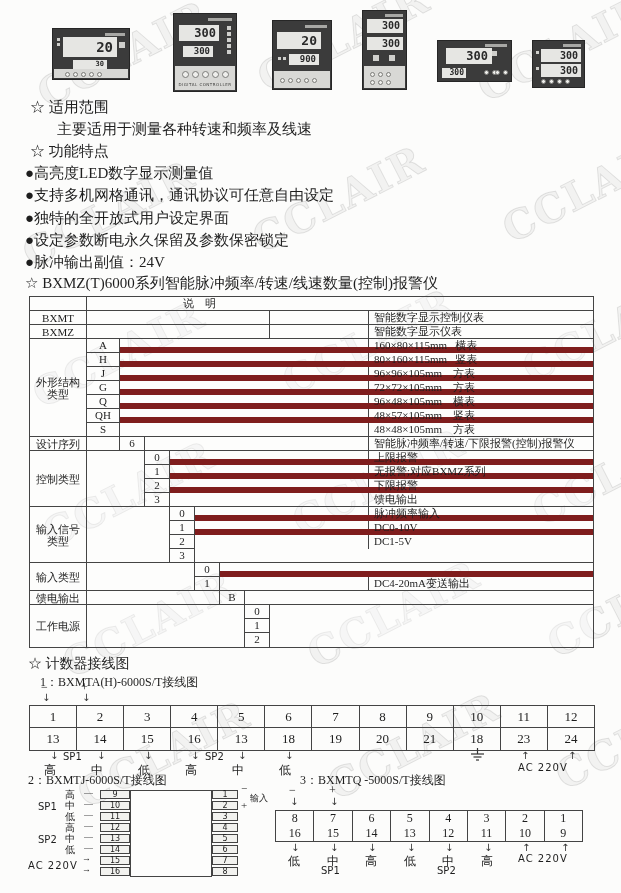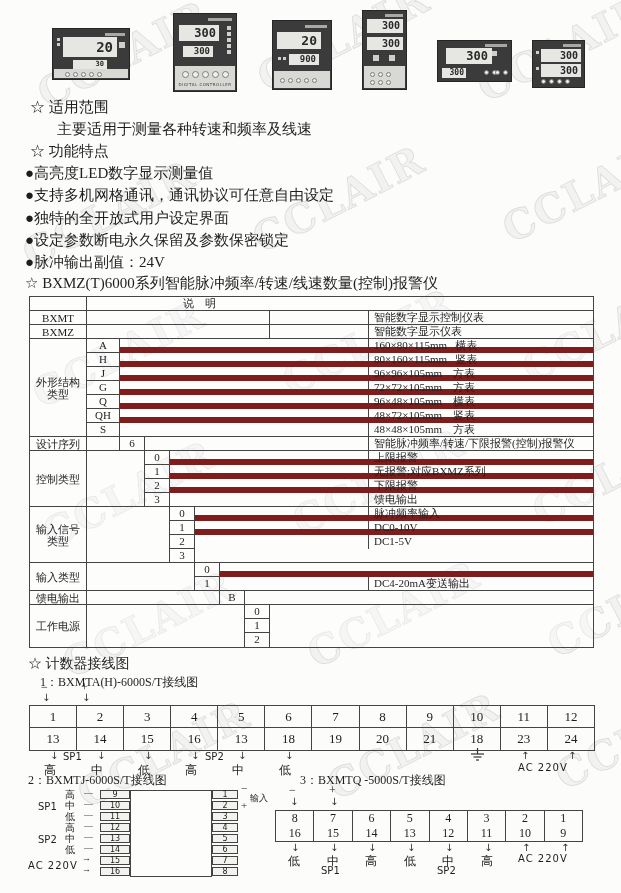--- a/index.html
+++ b/index.html
@@ -289,21 +289,21 @@
           <div class="sp-entry">
             <div class="sp-fill"></div>
             <div class="sp-desc">72×72×105mm    方表</div>
           </div>
           <div class="sp-entry">
             <div class="sp-fill"></div>
             <div class="sp-desc">96×48×105mm    横表</div>
           </div>
           <div class="sp-entry">
             <div class="sp-fill"></div>
-            <div class="sp-desc">48×72×105mm    竖表</div>
+            <div class="sp-desc">48×57×105mm    竖表</div>
           </div>
           <div class="sp-entry">
             <div class="sp-fill"></div>
             <div class="sp-desc">48×48×105mm    方表</div>
           </div>
         </div>
       </div>
       <div class="sp-block" style="height: 14px;">
         <div class="sp-label">设计序列</div>
         <div class="sp-spacer" style="width: 33px;"></div>

